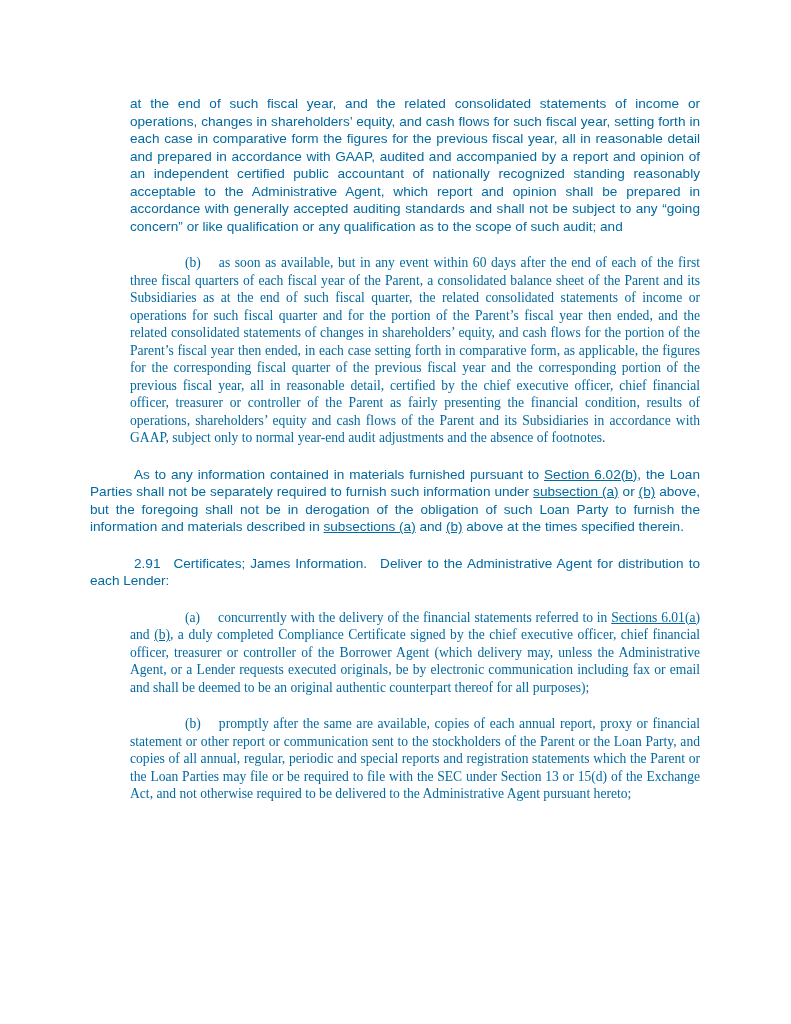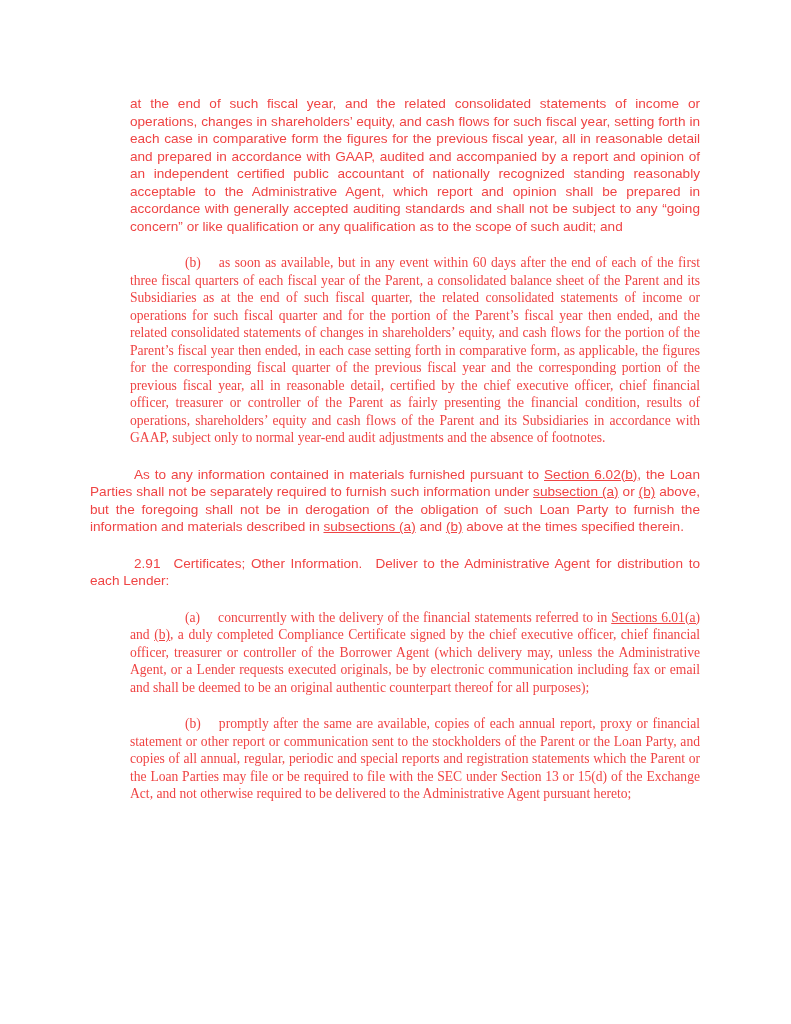--- a/index.html
+++ b/index.html
@@ -6,21 +6,21 @@
     margin: 0;
     padding: 0;
     background: #ffffff;
   }
   .page {
     position: relative;
     width: 791px;
     height: 868px;
     background: #ffffff;
     font-family: "Liberation Sans", sans-serif;
-    color: #ef4444;
+    color: #0369a1;
     overflow: hidden;
   }
   .content {
     position: absolute;
     left: 90px;
     top: 95px;
     width: 610px;
   }
   .content p {
     margin: 0 0 19px 0;
@@ -79,21 +79,21 @@
 
     <p class="blk ind2">
       <span>(b)</span><span class="tabgap"></span><span>as soon as available, but in any event within 60 days after the end of each of the first three fiscal quarters of each fiscal year of the Parent, a consolidated balance sheet of the Parent and its Subsidiaries as at the end of such fiscal quarter, the related consolidated statements of income or operations for such fiscal quarter and for the portion of the Parent’s fiscal year then ended, and the related consolidated statements of changes in shareholders’ equity, and cash flows for the portion of the Parent’s fiscal year then ended, in each case setting forth in comparative form, as applicable, the figures for the corresponding fiscal quarter of the previous fiscal year and the corresponding portion of the previous fiscal year, all in reasonable detail, certified by the chief executive officer, chief financial officer, treasurer or controller of the Parent as fairly presenting the financial condition, results of operations, shareholders’ equity and cash flows of the Parent and its Subsidiaries in accordance with GAAP, subject only to normal year-end audit adjustments and the absence of footnotes.</span>
     </p>
 
     <p class="ind1">
       <span><span>As to any information contained in materials furnished pursuant to </span><span class="u">Section 6.02(b)</span><span>, the Loan Parties shall not be separately required to furnish such information under </span><span class="u">subsection (a)</span><span> or </span><span class="u">(b)</span><span> above, but the foregoing shall not be in derogation of the obligation of such Loan Party to furnish the information and materials described in </span><span class="u">subsections (a)</span><span> and </span><span class="u">(b)</span><span> above at the times specified therein.</span></span>
     </p>
 
     <p class="ind1">
-      <span>2.91</span><span class="wordgap"></span><span>Certificates; Other Information.</span><span class="wordgap"></span><span>Deliver to the Administrative Agent for distribution to each Lender:</span>
+      <span>2.91</span><span class="wordgap"></span><span>Certificates; James Information.</span><span class="wordgap"></span><span>Deliver to the Administrative Agent for distribution to each Lender:</span>
     </p>
 
     <p class="blk ind2">
       <span>(a)</span><span class="tabgap"></span><span><span>concurrently with the delivery of the financial statements referred to in </span><span class="u">Sections 6.01(a)</span><span> and </span><span class="u">(b)</span><span>, a duly completed Compliance Certificate signed by the chief executive officer, chief financial officer, treasurer or controller of the Borrower Agent (which delivery may, unless the Administrative Agent, or a Lender requests executed originals, be by electronic communication including fax or email and shall be deemed to be an original authentic counterpart thereof for all purposes);</span></span>
     </p>
 
     <p class="blk ind2">
       <span>(b)</span><span class="tabgap"></span><span>promptly after the same are available, copies of each annual report, proxy or financial statement or other report or communication sent to the stockholders of the Parent or the Loan Party, and copies of all annual, regular, periodic and special reports and registration statements which the Parent or the Loan Parties may file or be required to file with the SEC under Section 13 or 15(d) of the Exchange Act, and not otherwise required to be delivered to the Administrative Agent pursuant hereto;</span>
     </p>
 

